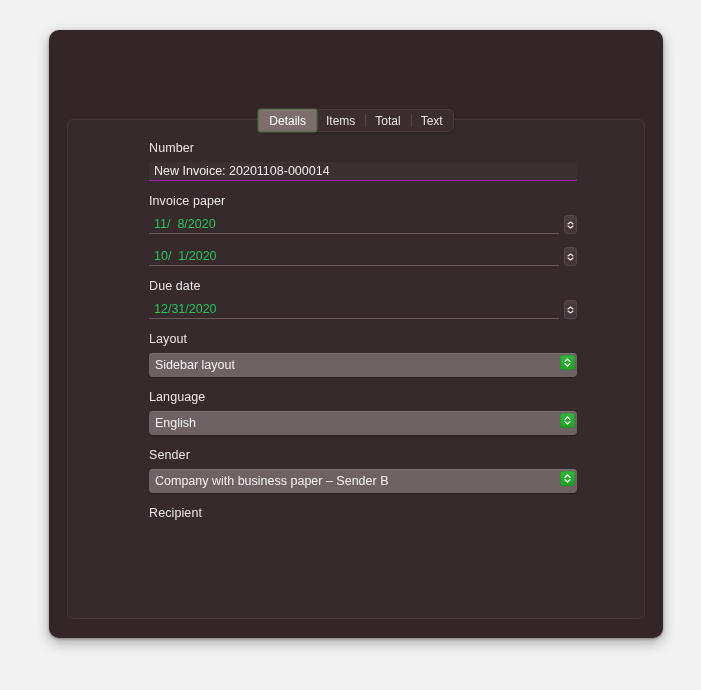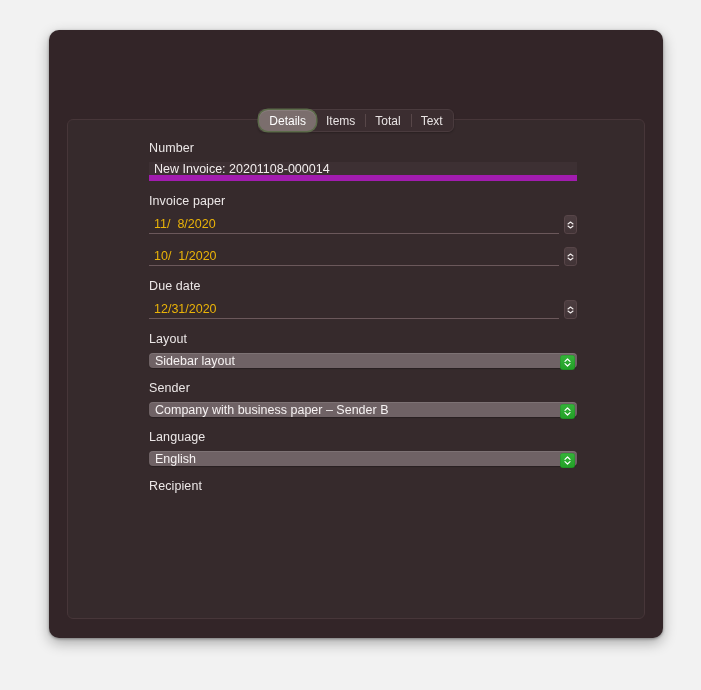--- a/index.html
+++ b/index.html
@@ -84,21 +84,21 @@
   }
   .tab {
     position: relative;
     display: flex;
     align-items: center;
     padding: 0 10px;
     font-size: 12px;
     color: #e8e3e3;
     background: transparent;
     border: none;
-    border-radius: 9px;
+    border-radius: 2px;
     cursor: pointer;
     white-space: nowrap;
     font-family: inherit;
   }
   .tab + .tab::before {
     content: "";
     position: absolute;
     left: 0;
     top: 4px;
     bottom: 4px;
@@ -142,21 +142,21 @@
     font-size: 12.5px;
     margin-bottom: 7px;
     letter-spacing: 0.1px;
   }
 
   
   .textfield {
     position: relative;
     height: 19px;
     background: #3d3033;
-    border-bottom: 6px solid #a21caf;
+    border-bottom: 1px solid #a21caf;
     display: flex;
     align-items: center;
     padding: 0 5px;
     box-sizing: border-box;
     cursor: text;
   }
   .textfield .value {
     color: #f2eded;
     font-size: 12.5px;
   }
@@ -173,21 +173,21 @@
     height: 19px;
     background: transparent;
     border-bottom: 1px solid #6b585b;
     display: flex;
     align-items: center;
     padding: 0 5px;
     box-sizing: border-box;
     cursor: text;
   }
   .datefield .value {
-    color: #eab308;
+    color: #22c55e;
     font-size: 12.5px;
     white-space: pre;
   }
   .stepper {
     width: 13px;
     height: 19px;
     margin-left: 5px;
     border-radius: 3px;
     background: linear-gradient(#4c3d40, #413336);
     border: 1px solid #574548;
@@ -197,21 +197,21 @@
     justify-content: center;
     cursor: pointer;
     box-sizing: border-box;
     flex: 0 0 auto;
   }
   .stepper .chev { display: block; }
 
   
   .popup {
     position: relative;
-    height: 15px;
+    height: 24px;
     background: #6f6265;
     border-radius: 4px;
     display: flex;
     align-items: center;
     padding: 0 22px 0 6px;
     box-sizing: border-box;
     cursor: pointer;
     box-shadow: inset 0 1px 0 rgba(255,255,255,0.10), 0 1px 1px rgba(0,0,0,0.25);
     border: none;
     width: 100%;
@@ -322,44 +322,44 @@
           <span class="popup-indicator">
             <svg width="9" height="11" viewBox="0 0 9 11">
               <path d="M2 4.4 L4.5 2 L7 4.4" stroke="#ffffff" stroke-width="1.2" fill="none" stroke-linecap="round" stroke-linejoin="round"></path>
               <path d="M2 6.6 L4.5 9 L7 6.6" stroke="#ffffff" stroke-width="1.2" fill="none" stroke-linecap="round" stroke-linejoin="round"></path>
             </svg>
           </span>
         </button>
       </div>
 
       <div class="field">
+        <div class="field-label">Language</div>
+        <button class="popup">
+          <span class="value">English</span>
+          <span class="popup-indicator">
+            <svg width="9" height="11" viewBox="0 0 9 11">
+              <path d="M2 4.4 L4.5 2 L7 4.4" stroke="#ffffff" stroke-width="1.2" fill="none" stroke-linecap="round" stroke-linejoin="round"></path>
+              <path d="M2 6.6 L4.5 9 L7 6.6" stroke="#ffffff" stroke-width="1.2" fill="none" stroke-linecap="round" stroke-linejoin="round"></path>
+            </svg>
+          </span>
+        </button>
+      </div>
+
+      <div class="field">
         <div class="field-label">Sender</div>
         <button class="popup">
           <span class="value">Company with business paper – Sender B</span>
           <span class="popup-indicator">
             <svg width="9" height="11" viewBox="0 0 9 11">
               <path d="M2 4.4 L4.5 2 L7 4.4" stroke="#ffffff" stroke-width="1.2" fill="none" stroke-linecap="round" stroke-linejoin="round"></path>
               <path d="M2 6.6 L4.5 9 L7 6.6" stroke="#ffffff" stroke-width="1.2" fill="none" stroke-linecap="round" stroke-linejoin="round"></path>
             </svg>
           </span>
         </button>
       </div>
 
       <div class="field">
-        <div class="field-label">Language</div>
-        <button class="popup">
-          <span class="value">English</span>
-          <span class="popup-indicator">
-            <svg width="9" height="11" viewBox="0 0 9 11">
-              <path d="M2 4.4 L4.5 2 L7 4.4" stroke="#ffffff" stroke-width="1.2" fill="none" stroke-linecap="round" stroke-linejoin="round"></path>
-              <path d="M2 6.6 L4.5 9 L7 6.6" stroke="#ffffff" stroke-width="1.2" fill="none" stroke-linecap="round" stroke-linejoin="round"></path>
-            </svg>
-          </span>
-        </button>
-      </div>
-
-      <div class="field">
         <div class="field-label">Recipient</div>
       </div>
 
     </div>
   </div>
 </div>
 
 </body></html>

